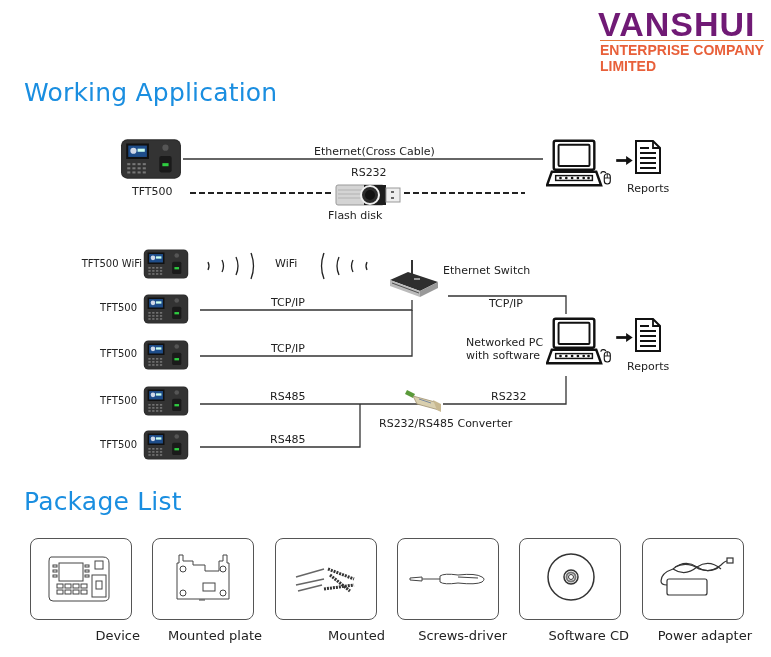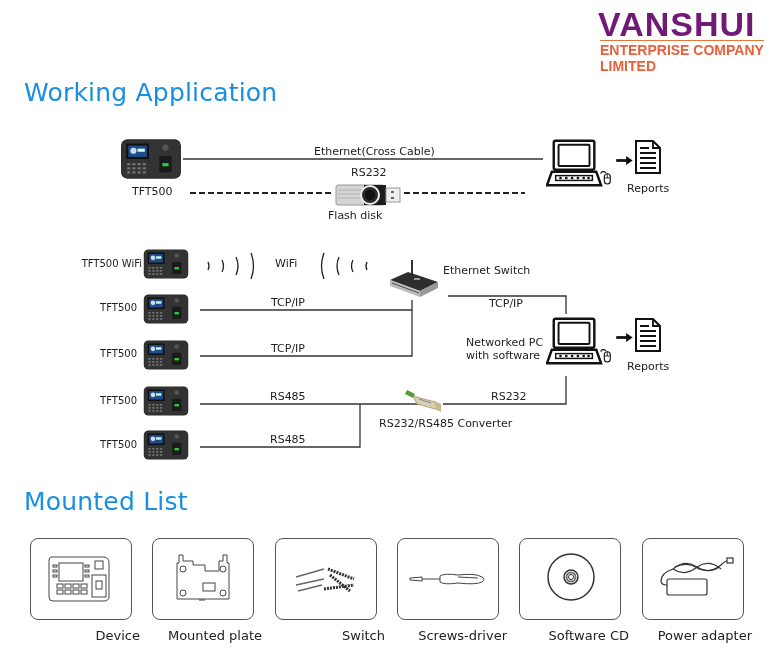--- a/index.html
+++ b/index.html
@@ -219,21 +219,21 @@
     </svg>
   <svg style="left:616px;top:332px;" width="18" height="11">
       <use href="#arrow-right" width="18" height="11"></use>
     </svg>
   <svg style="left:634px;top:317px;" width="28" height="36">
       <use href="#report-doc" width="28" height="36"></use>
     </svg>
   <div class="lbl" style="left:627px;top:360px;">Reports</div>
 </div>
 
-<div class="section-title" style="left:24px;top:487px;">Mounted List</div>
+<div class="section-title" style="left:24px;top:487px;">Package List</div>
 
 <div>
 
   <div class="pkg-box" style="left:30px;">
     <svg style="left:16px;top:14px;" width="68" height="52" viewBox="0 0 68 52">
       <g fill="#fff" stroke="#444" stroke-width="1">
         <path d="M4 4 L56 4 Q62 4 62 10 L62 44 Q62 48 56 48 L6 48 Q2 48 2 44 L2 8 Q2 4 4 4 Z"></path>
         <rect x="12" y="10" width="24" height="18"></rect>
         <rect x="6" y="12" width="4" height="2"></rect>
           <rect x="6" y="17" width="4" height="2"></rect>
@@ -279,21 +279,21 @@
         <line x1="2" y1="20" x2="30" y2="14"></line>
         <line x1="4" y1="26" x2="28" y2="20"></line>
       </g>
       <g stroke="#333" stroke-width="3" stroke-dasharray="2,1" fill="none">
         <line x1="34" y1="4" x2="60" y2="14"></line>
         <line x1="36" y1="10" x2="56" y2="26"></line>
         <line x1="30" y1="24" x2="60" y2="20"></line>
       </g>
     </svg>
   </div>
-  <div class="pkg-lbl" style="left:265px;">Switch</div>
+  <div class="pkg-lbl" style="left:265px;">Mounted</div>
 
   <div class="pkg-box" style="left:397px;">
     <svg style="left:10px;top:32px;" width="80" height="16" viewBox="0 0 80 16">
       <g fill="#fff" stroke="#444" stroke-width="1">
         <path d="M2 7 L14 6 L14 10 L2 9 Z"></path>
         <line x1="14" y1="8" x2="32" y2="8"></line>
         <path d="M32 5 Q36 2 50 4 Q68 2 74 6 Q78 8 74 11 Q68 14 50 12 Q36 14 32 11 Z"></path>
         <line x1="50" y1="6" x2="70" y2="7"></line>
       </g>
     </svg>

